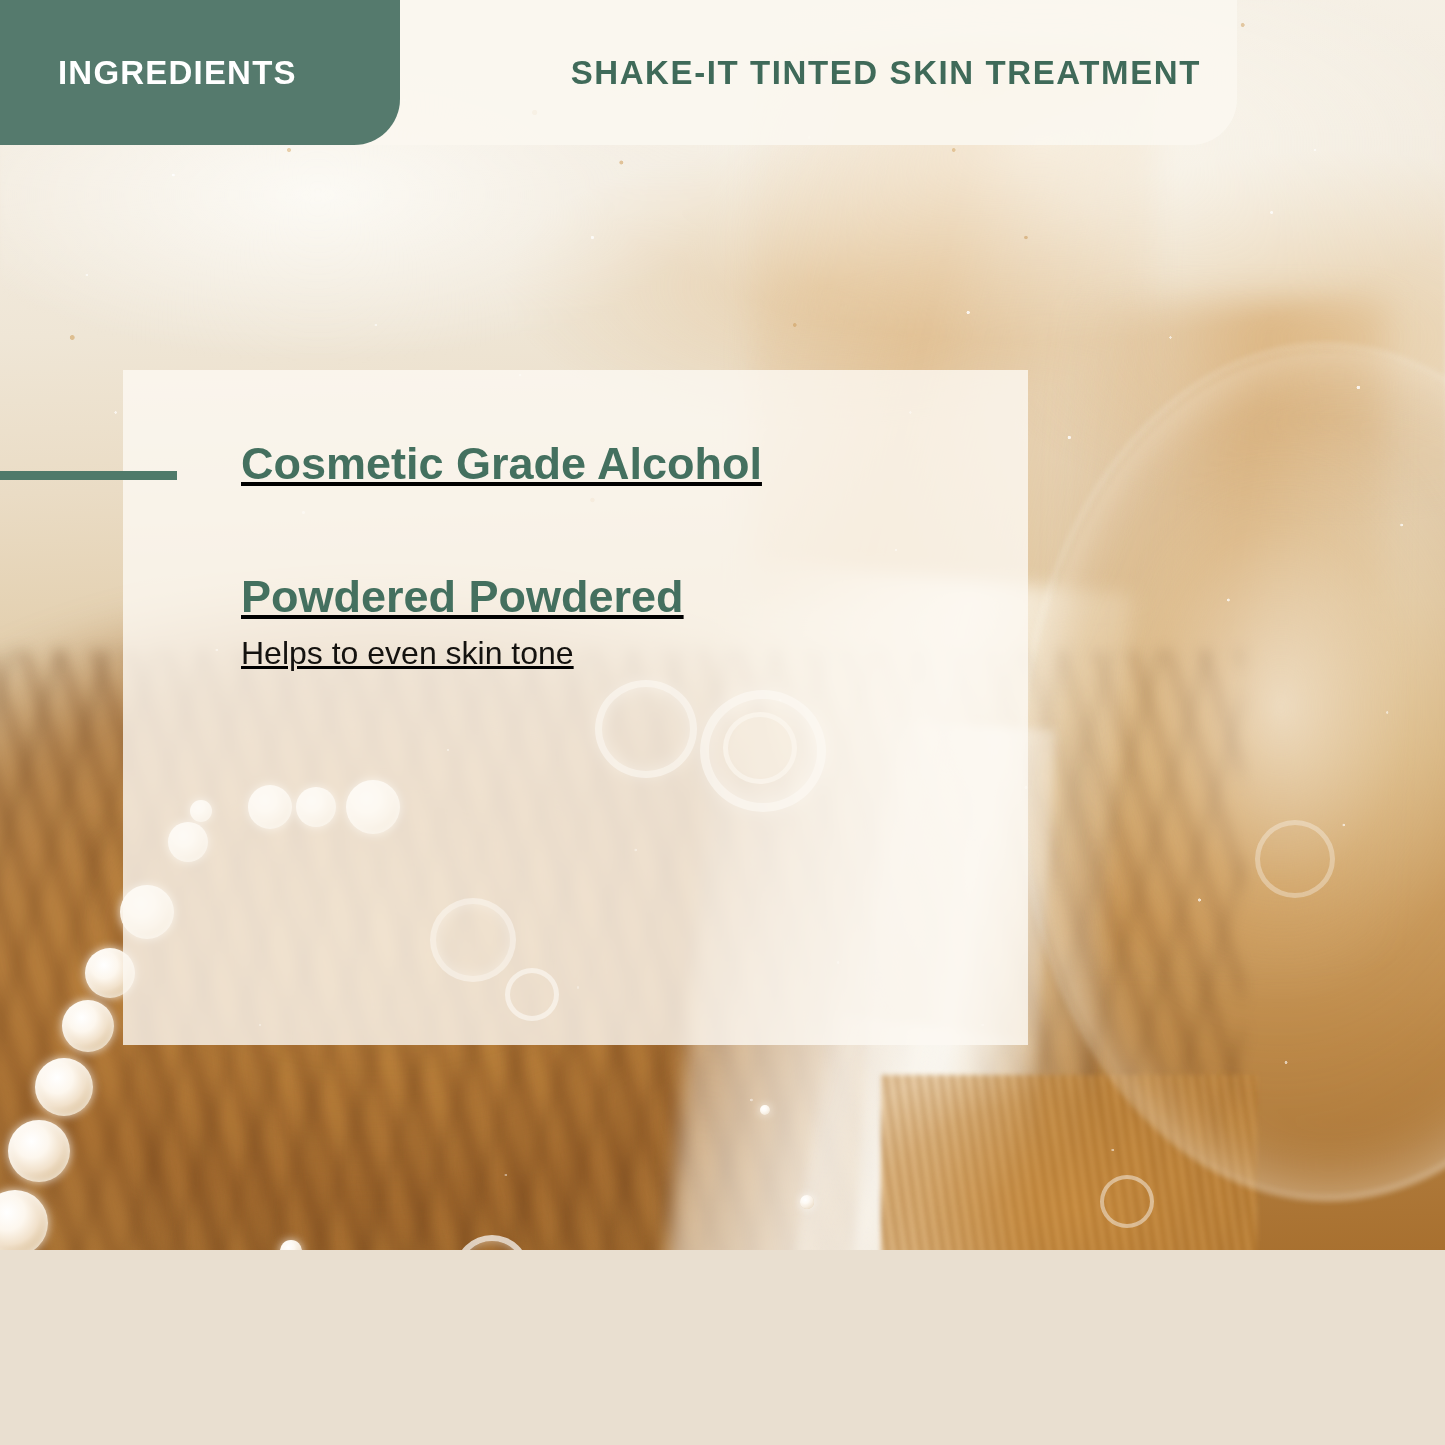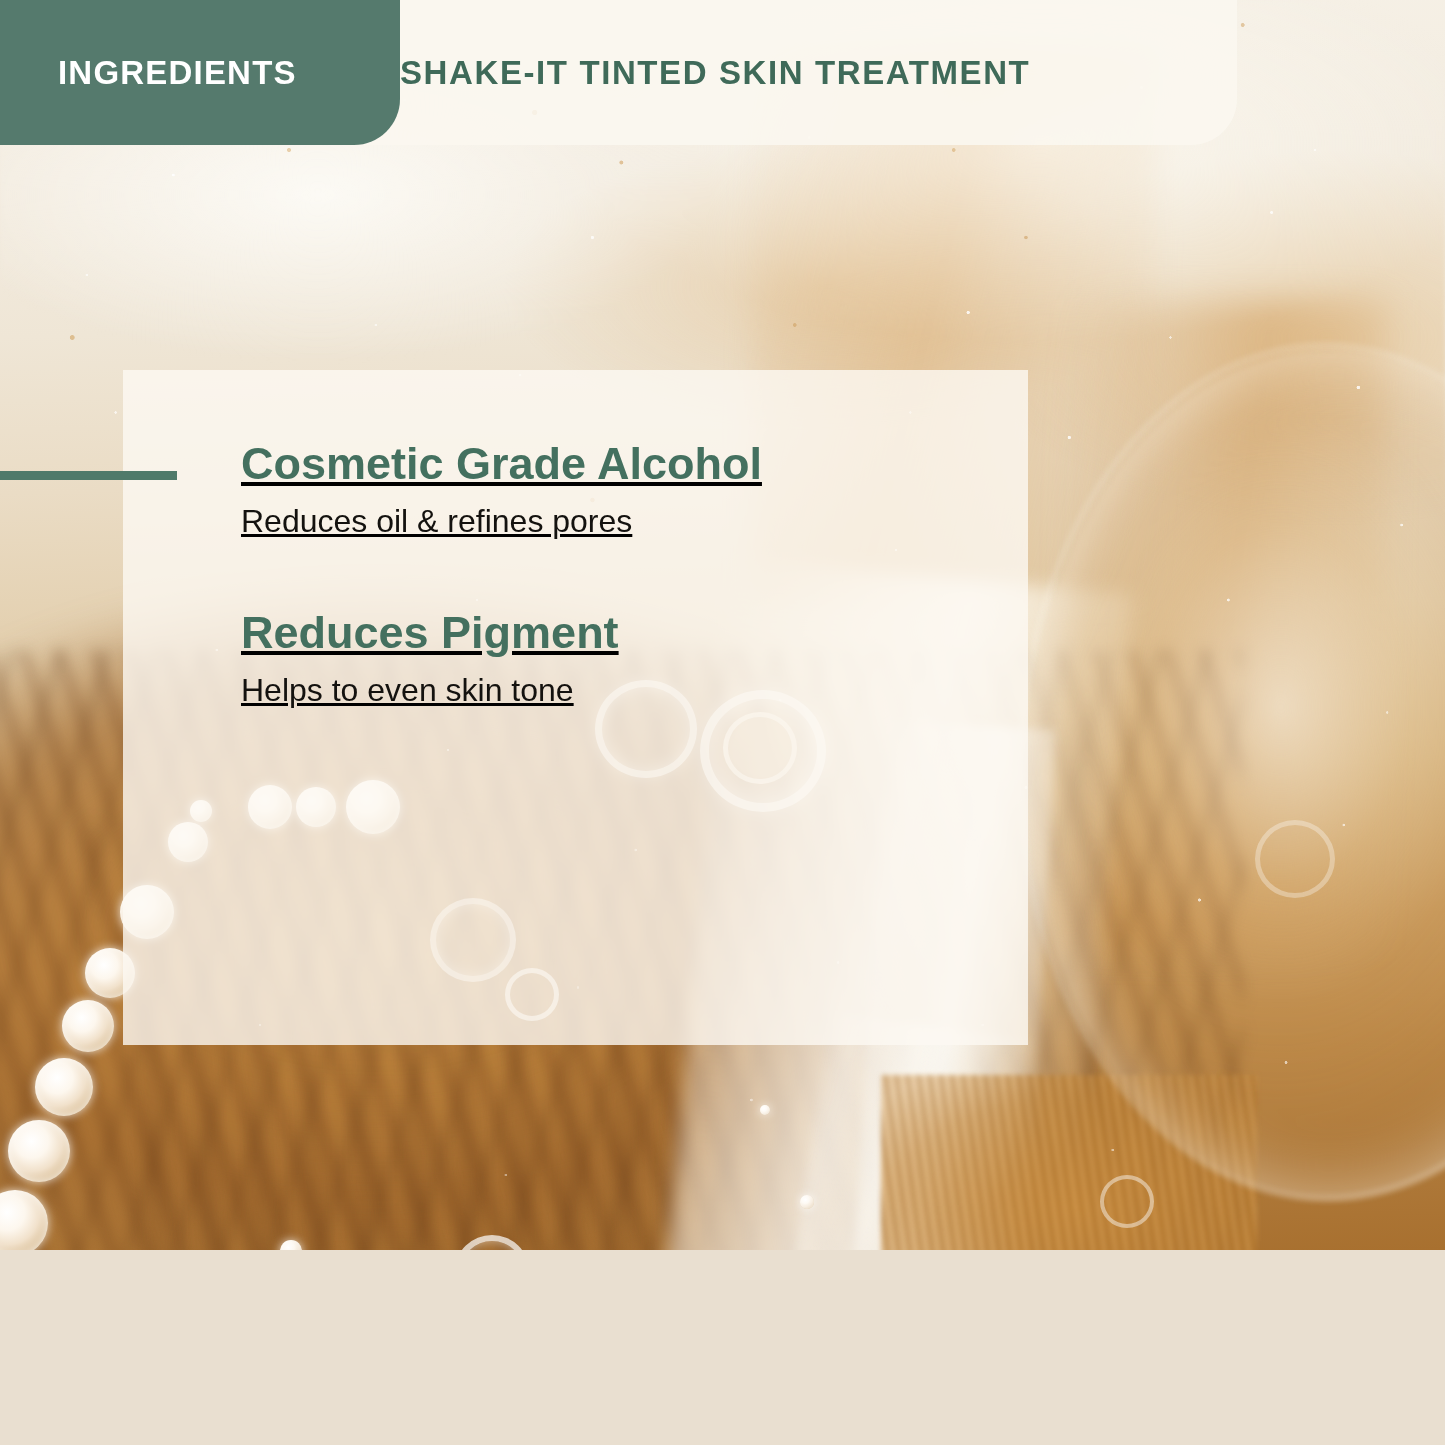--- a/index.html
+++ b/index.html
@@ -267,21 +267,21 @@
     background:#557a6d;
     border-bottom-right-radius:46px;
     display:flex;align-items:center;
   }
   .header-tab-label{
     color:#ffffff;font-weight:bold;font-size:33px;letter-spacing:1.2px;
     padding-left:58px;white-space:nowrap;
   }
   .header-title{
     position:absolute;left:400px;top:0;height:145px;right:0;
-    display:flex;align-items:center;justify-content:flex-start;
+    display:flex;align-items:center;justify-content:flex-end;
   }
   .header-title span{
     color:#3f6a59;font-weight:bold;font-size:33px;letter-spacing:1.6px;
     white-space:nowrap;padding-right:36px;
   }
 
   
   .panel{
     position:absolute;left:123px;top:370px;width:905px;height:675px;
     background:rgba(252,249,243,.80);
@@ -362,27 +362,26 @@
     </div>
   </div>
 
   <div class="panel"></div>
   <div class="accent-line"></div>
 
   <div class="items">
 
     <div class="item">
       <div class="item-title">Cosmetic Grade Alcohol</div>
-      <div class="item-desc">Reduces oil &amp; refines pores</div>
     </div>
 
     <div class="gap-1"></div>
 
     <div class="item">
-      <div class="item-title">Reduces Pigment</div>
+      <div class="item-title">Powdered Powdered</div>
       <div class="item-desc">Helps to even skin tone</div>
     </div>
 
     <div class="gap-2"></div>
 
 
   </div>
 
 </div>
 

